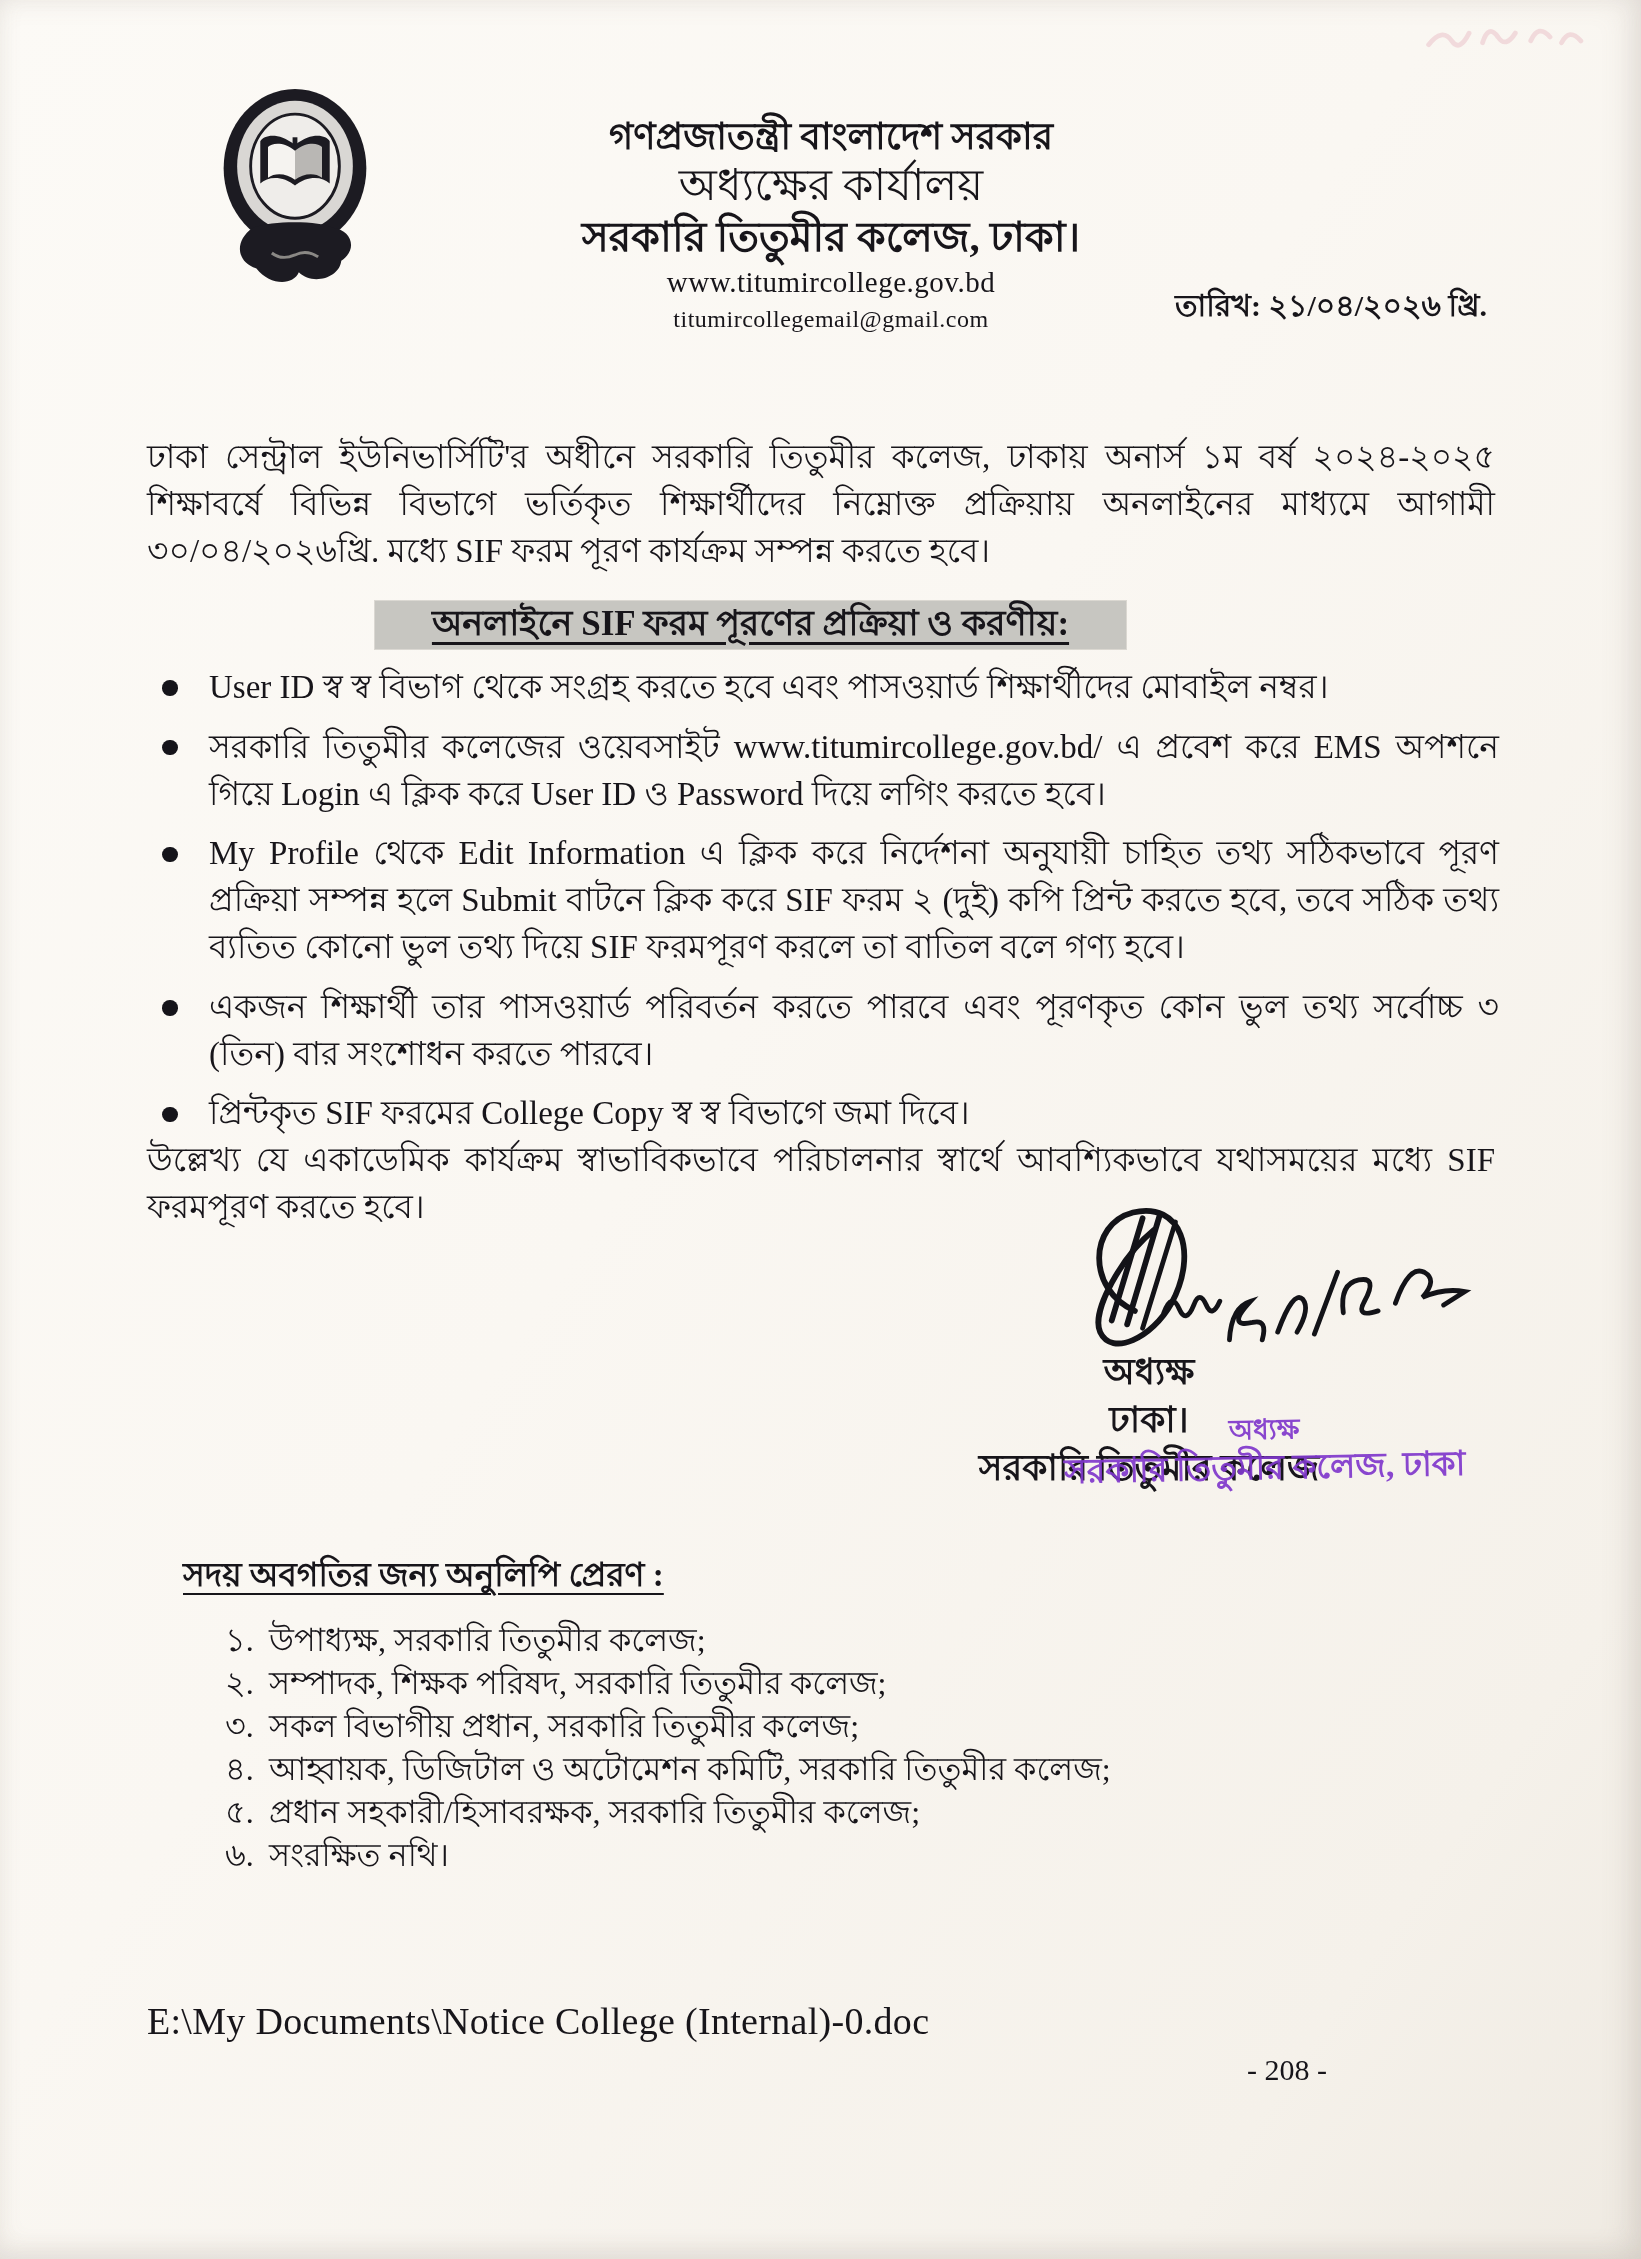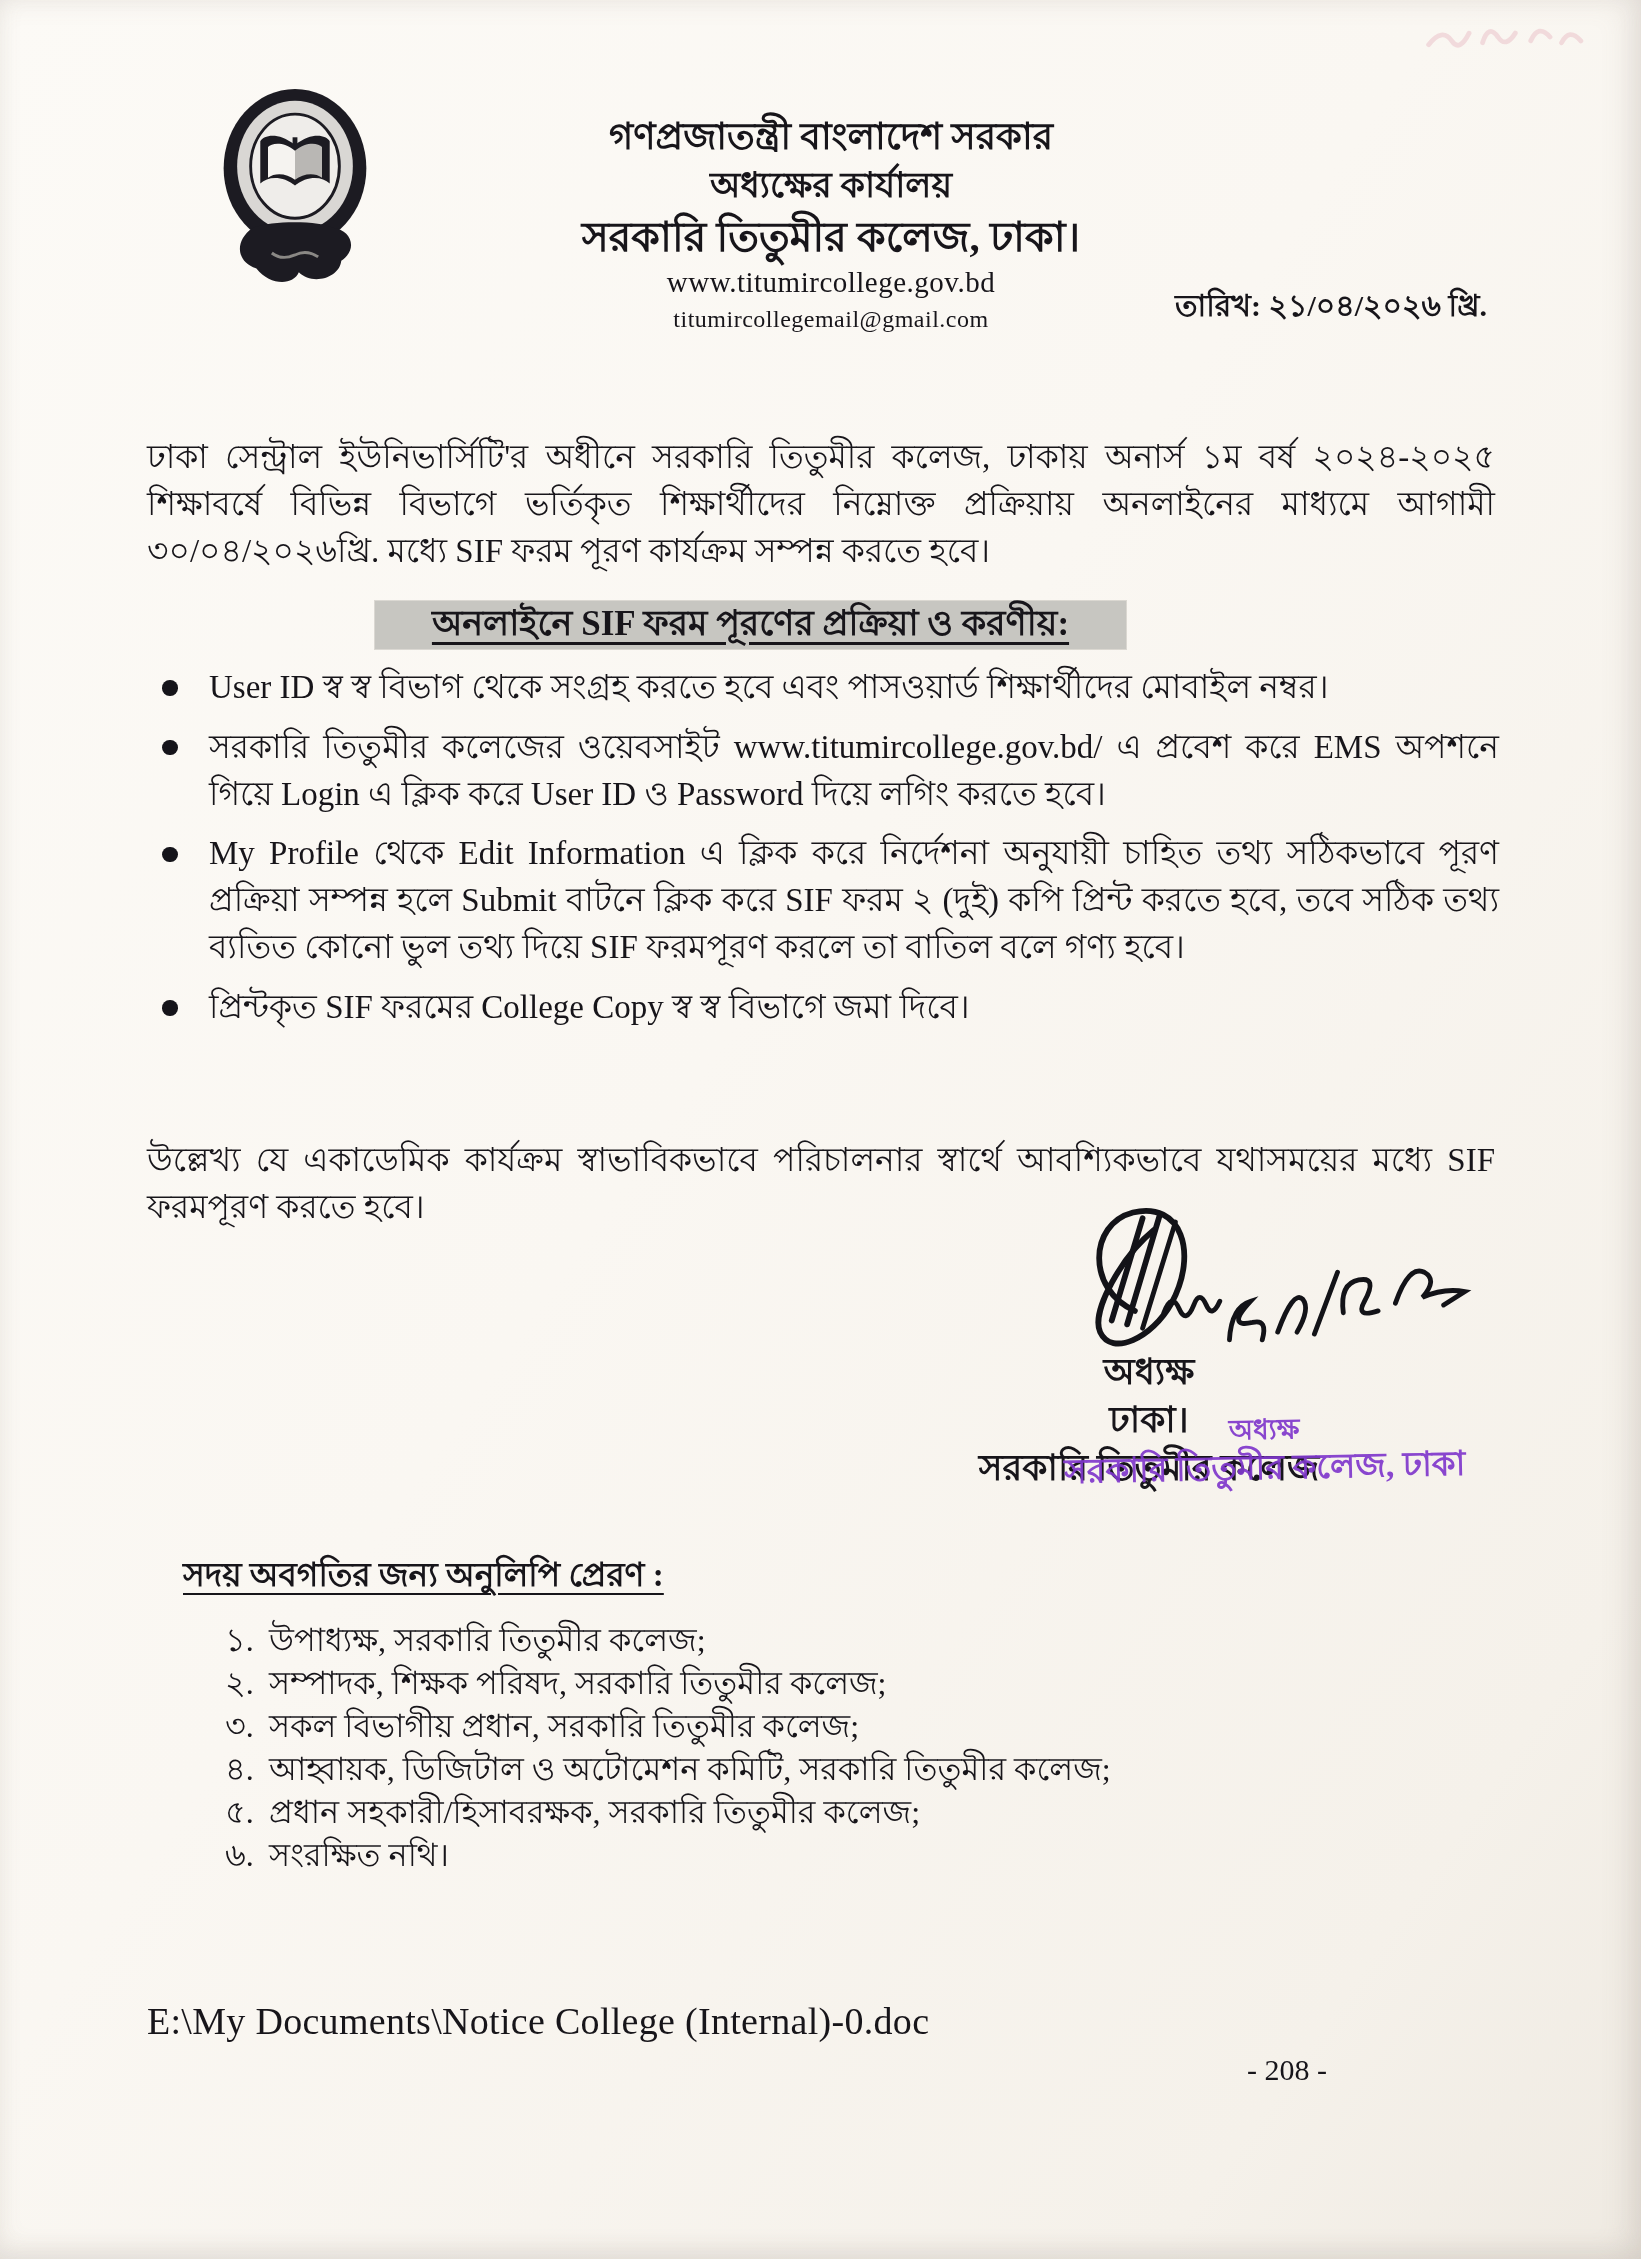--- a/index.html
+++ b/index.html
@@ -15,21 +15,21 @@
     background:linear-gradient(125deg,#fcfaf6 0%, #faf7f2 45%, #f5f1ea 85%, #efeae2 100%);
     box-shadow: inset -13.5px 0 29px rgba(120,110,95,.12), inset 0 -9.7px 23px rgba(120,110,95,.10);
     color:#17151a;
     overflow:hidden;
   }
   .abs { position:absolute; }
 
   
   .hdr { top:112px; left:406px; width:850px; text-align:center; }
   .hdr .l1 { font-size:37px; font-weight:700; line-height:50px; }
-  .hdr .l2 { font-size:35px; font-weight:700; line-height:48px; }
+  .hdr .l2 { font-size:44px; font-weight:400; line-height:48px; }
   .hdr .l3 { font-size:41px; font-weight:700; line-height:54px; }
   .hdr .l4 { font-size:29px; line-height:37px; letter-spacing:0.5px; }
   .hdr .l5 { font-size:24px; line-height:37px; letter-spacing:0.5px; }
 
   .dateline { top:282px; left:1139px; width:348px; text-align:right; font-size:30px; font-weight:600; }
 
   
   .bar {
     background:#c7c6c1;
     display:flex; align-items:center; justify-content:center;
@@ -122,20 +122,21 @@
   <div class="abs para p1">ঢাকা সেন্ট্রাল ইউনিভার্সিটি'র অধীনে সরকারি তিতুমীর কলেজ, ঢাকায় অনার্স ১ম বর্ষ ২০২৪-২০২৫ শিক্ষাবর্ষে বিভিন্ন বিভাগে ভর্তিকৃত শিক্ষার্থীদের নিম্নোক্ত প্রক্রিয়ায় অনলাইনের মাধ্যমে আগামী ৩০/০৪/২০২৬খ্রি. মধ্যে SIF ফরম পূরণ কার্যক্রম সম্পন্ন করতে হবে।</div>
 
   <div class="abs bar sub-bar">
     <span>অনলাইনে SIF ফরম পূরণের প্রক্রিয়া ও করণীয়:</span>
   </div>
 
   <div class="abs blist">
     <div class="bli"><span class="dot"></span><span>User ID স্ব স্ব বিভাগ থেকে সংগ্রহ করতে হবে এবং পাসওয়ার্ড শিক্ষার্থীদের মোবাইল নম্বর।</span></div>
     <div class="bli"><span class="dot"></span><span>সরকারি তিতুমীর কলেজের ওয়েবসাইট www.titumircollege.gov.bd/ এ প্রবেশ করে EMS অপশনে গিয়ে Login এ ক্লিক করে User ID ও Password দিয়ে লগিং করতে হবে।</span></div>
     <div class="bli"><span class="dot"></span><span>My Profile থেকে Edit Information এ ক্লিক করে নির্দেশনা অনুযায়ী চাহিত তথ্য সঠিকভাবে পূরণ প্রক্রিয়া সম্পন্ন হলে Submit বাটনে ক্লিক করে SIF ফরম ২ (দুই) কপি প্রিন্ট করতে হবে, তবে সঠিক তথ্য ব্যতিত কোনো ভুল তথ্য দিয়ে SIF ফরমপূরণ করলে তা বাতিল বলে গণ্য হবে।</span></div>
+    <div class="bli"><span class="dot"></span><span>একজন শিক্ষার্থী তার পাসওয়ার্ড পরিবর্তন করতে পারবে এবং পূরণকৃত কোন ভুল তথ্য সর্বোচ্চ ৩ (তিন) বার সংশোধন করতে পারবে।</span></div>
     <div class="bli"><span class="dot"></span><span>প্রিন্টকৃত SIF ফরমের College Copy স্ব স্ব বিভাগে জমা দিবে।</span></div>
   </div>
 
   <div class="abs para p2">উল্লেখ্য যে একাডেমিক কার্যক্রম স্বাভাবিকভাবে পরিচালনার স্বার্থে আবশ্যিকভাবে যথাসময়ের মধ্যে SIF ফরমপূরণ করতে হবে।</div>
 
   <svg class="abs sig-svg" width="473" height="193" viewBox="0 0 490 200">
     <g fill="none" stroke="#131318" stroke-linecap="round">
       <path d="M120,118 C70,96 72,28 118,16 C168,4 186,58 158,110 C138,146 96,166 84,140 C74,118 108,60 140,34" stroke-width="6"></path>
       <path d="M128,22 L96,128" stroke-width="6"></path>
       <path d="M146,18 L112,132" stroke-width="6"></path>

